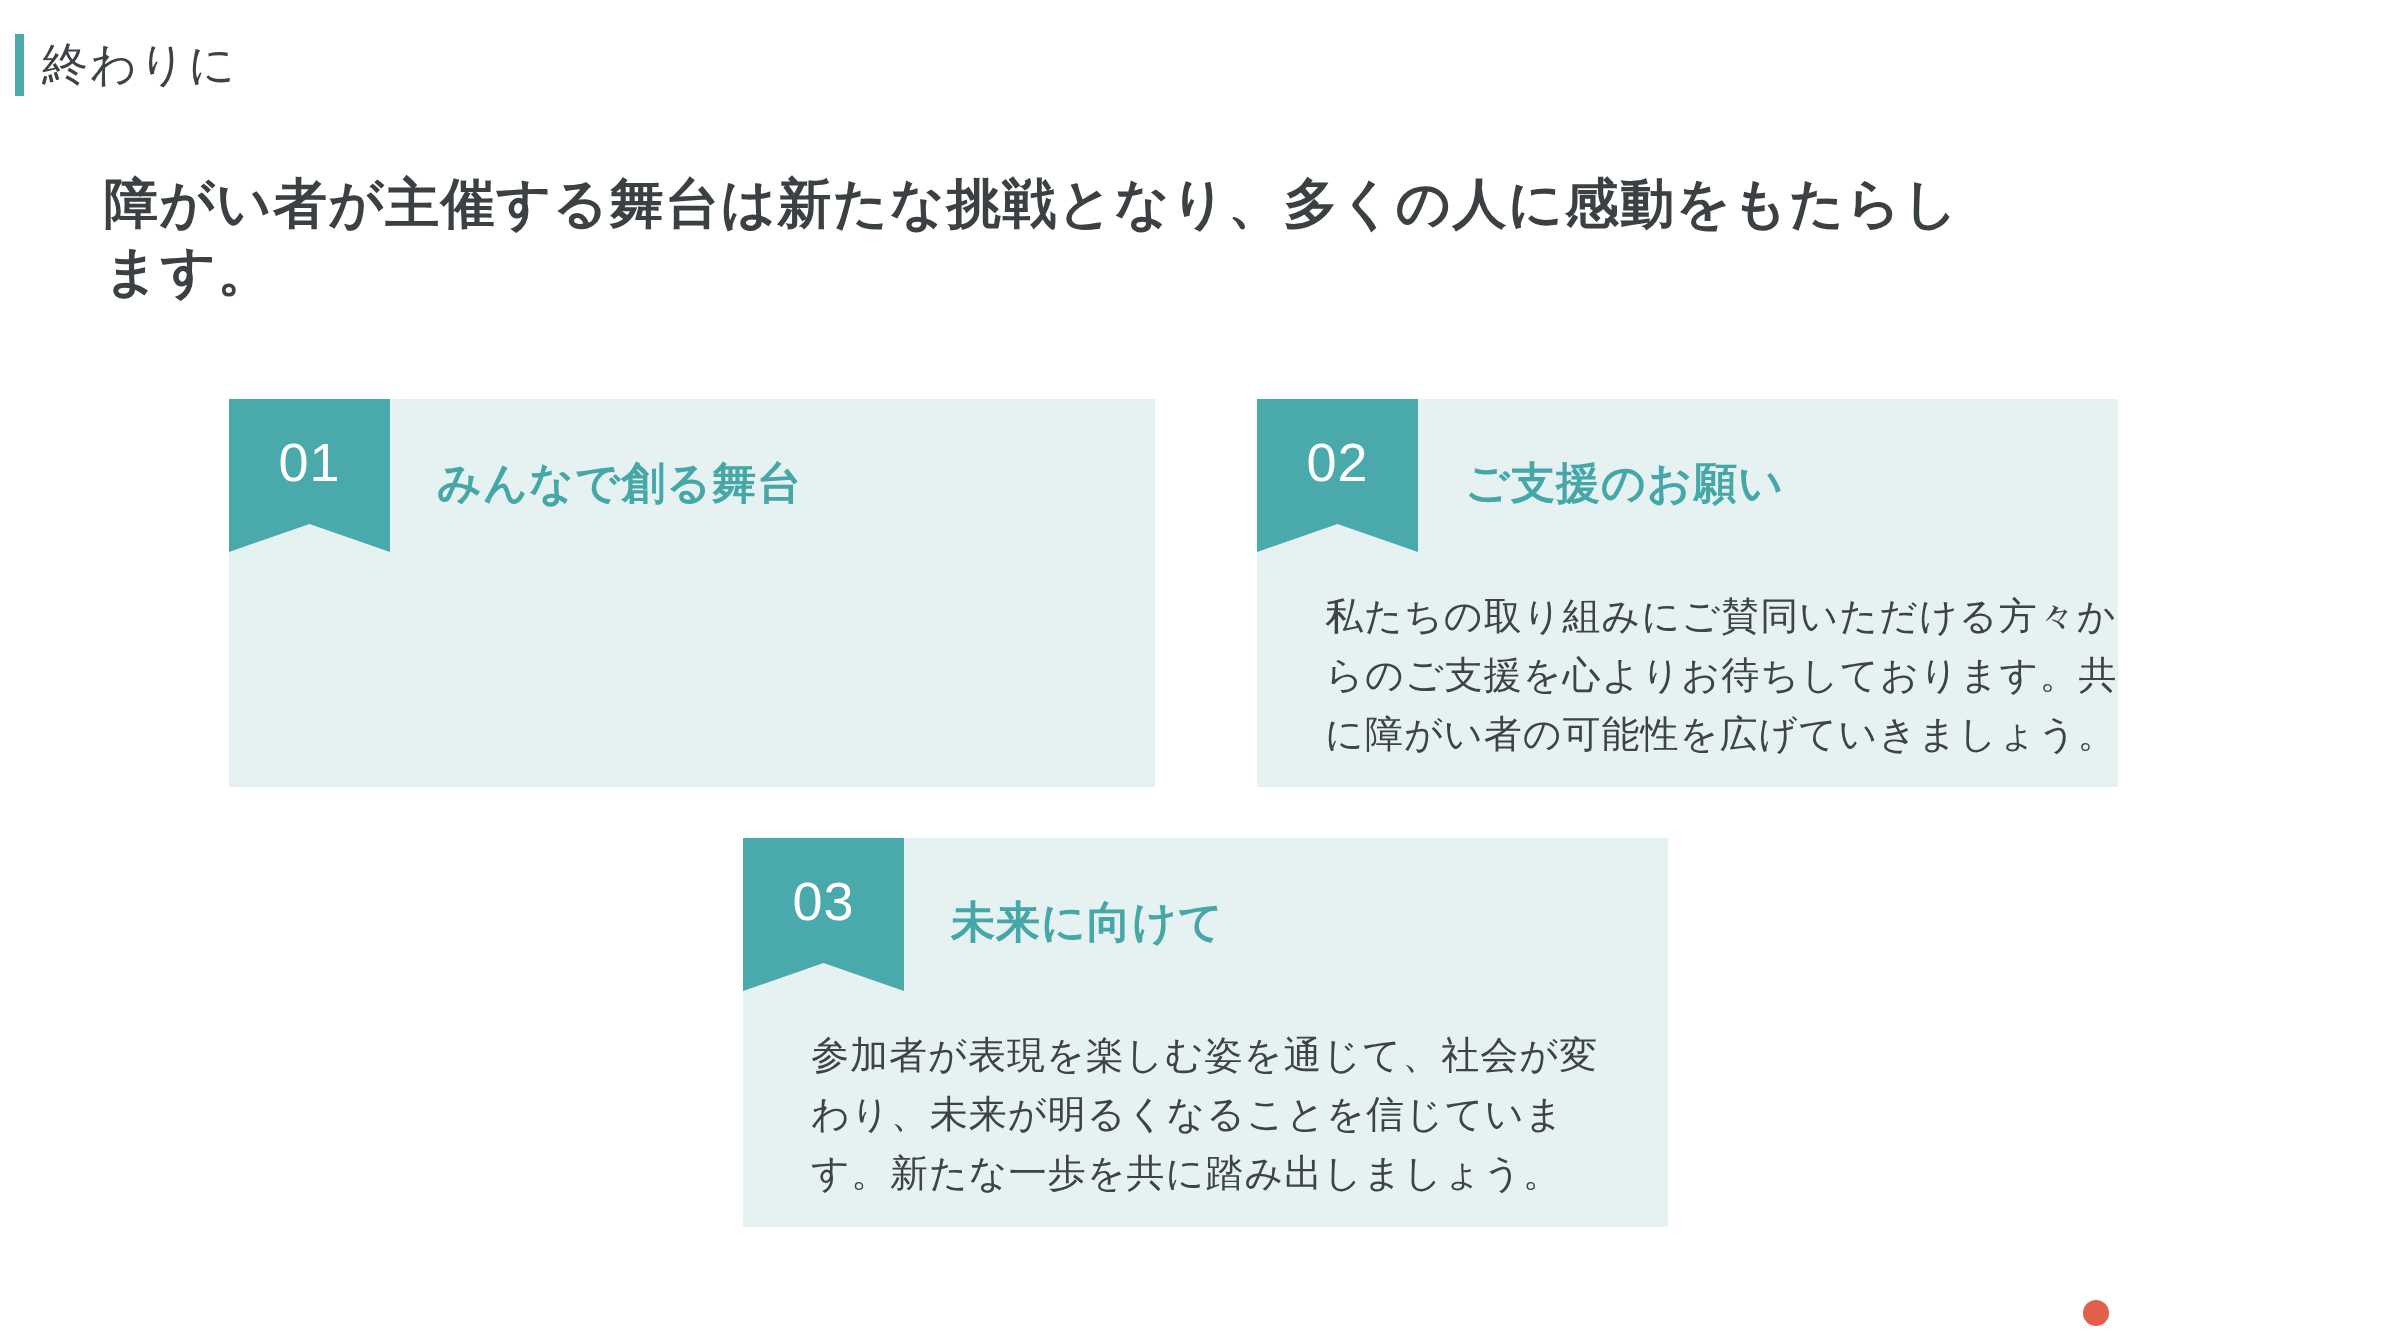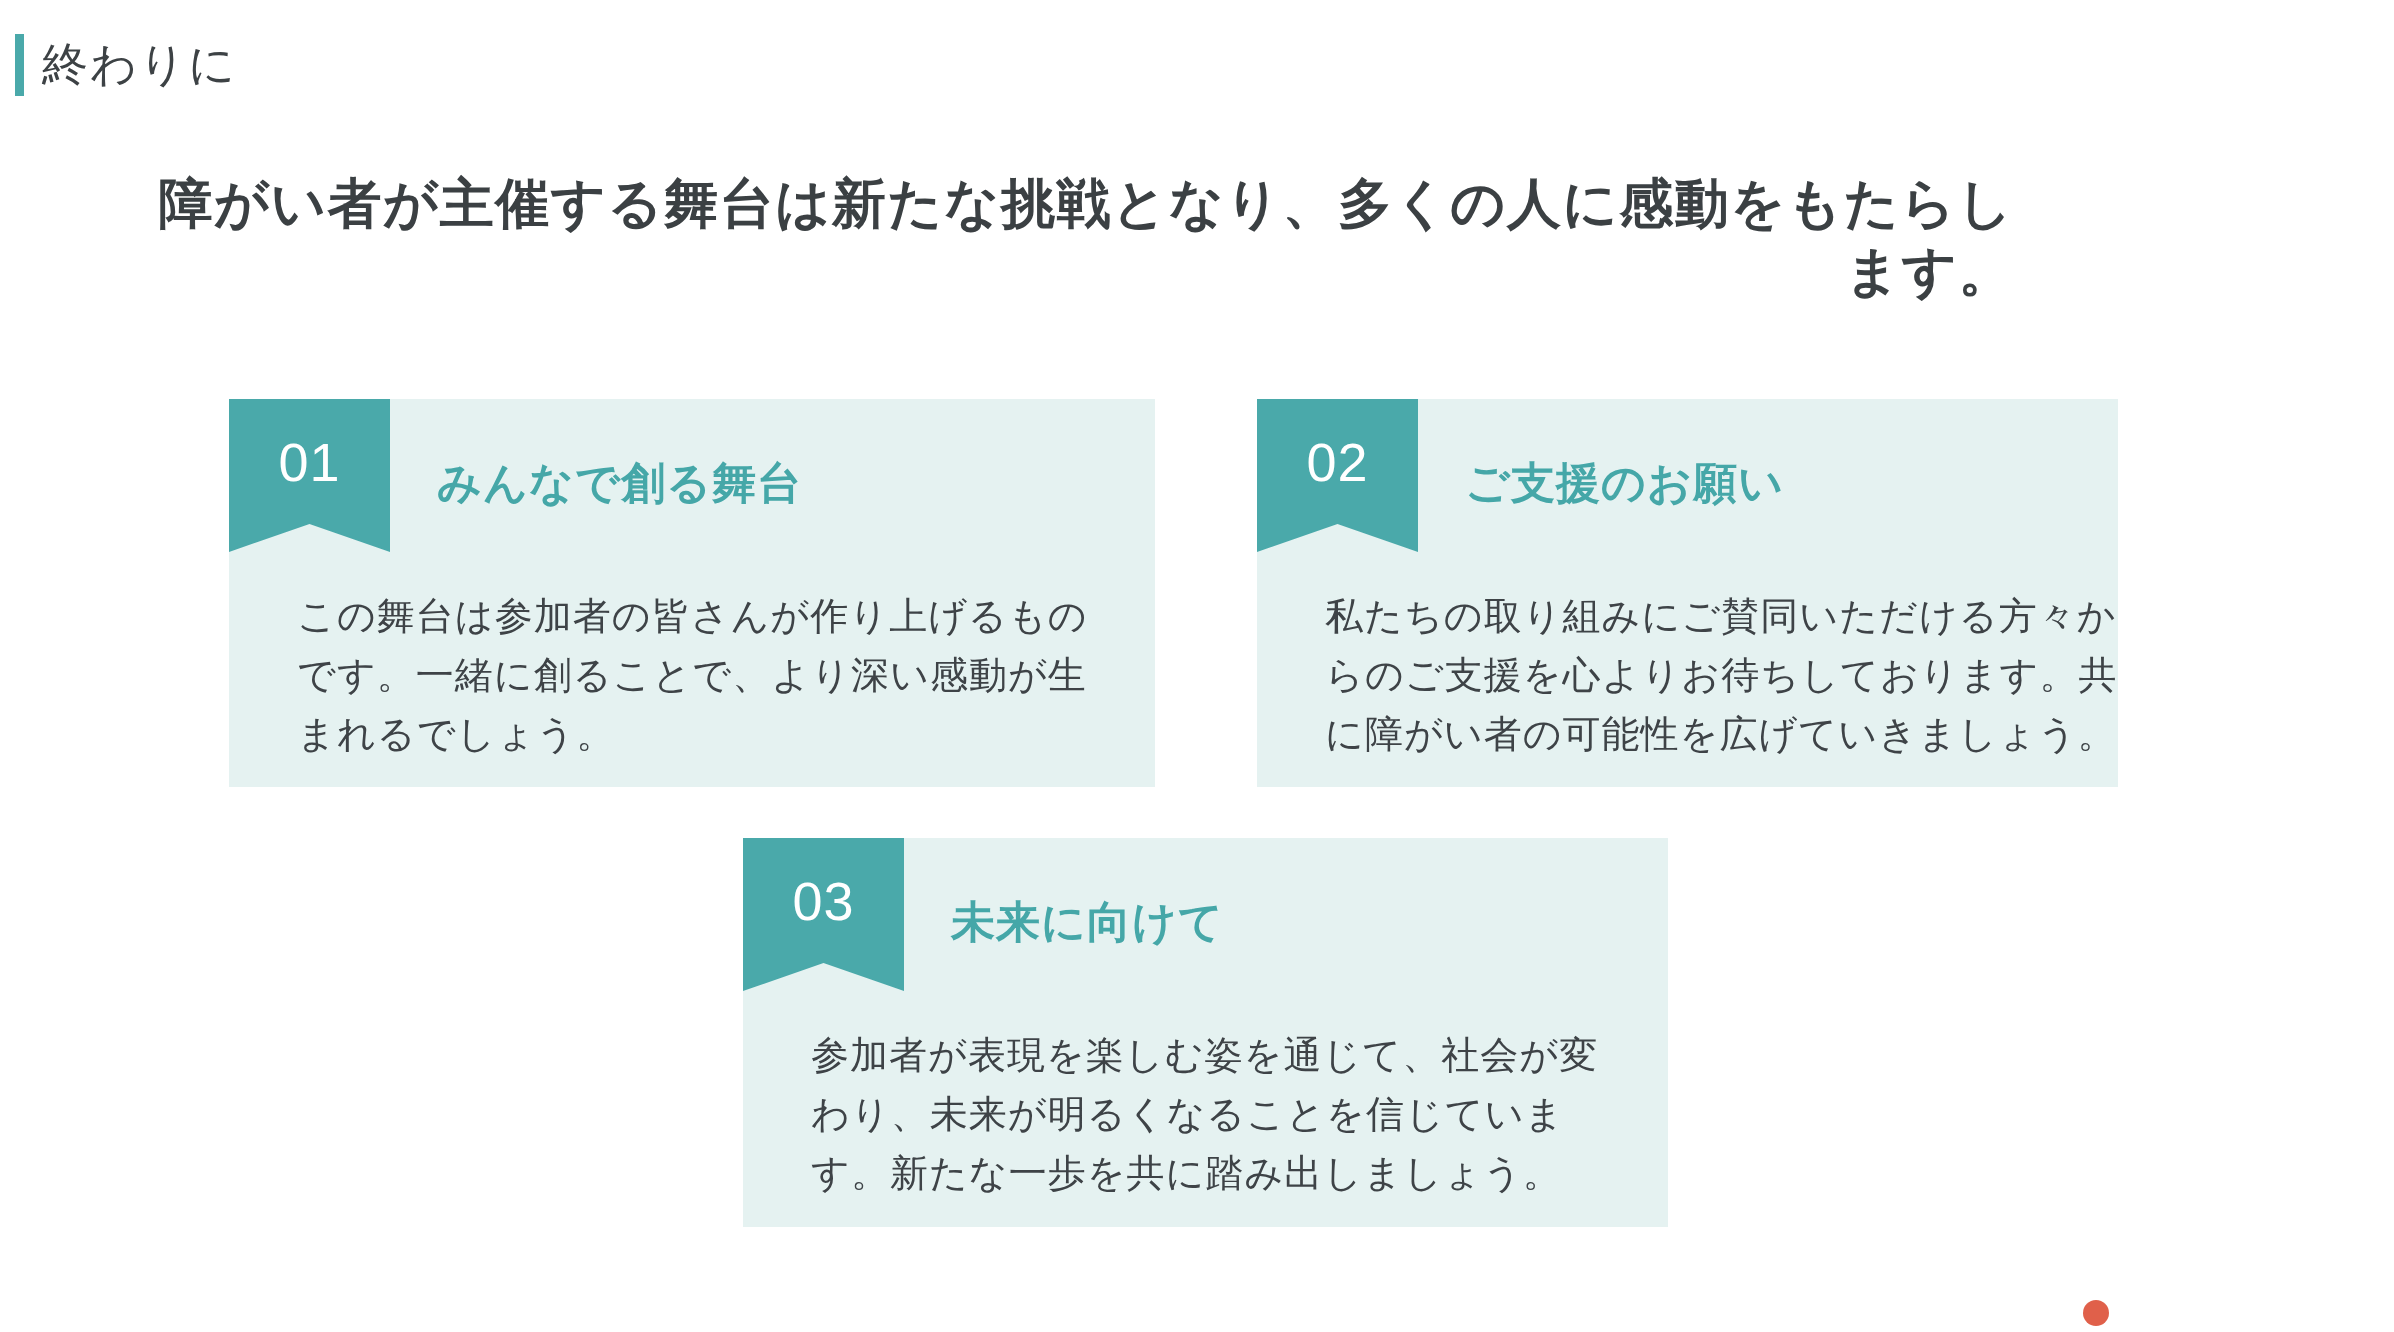--- a/index.html
+++ b/index.html
@@ -22,21 +22,21 @@
   }
 
   
   .kicker{position:absolute;left:15px;top:34px;display:flex;align-items:center;}
   .kicker-bar{width:9px;height:62px;background:var(--accent);}
   .kicker-text{margin-left:18px;font-size:46px;color:#3D4245;letter-spacing:2px;line-height:1.2;}
 
   
   .slide-title{
     position:absolute;top:170px;left:50%;transform:translateX(-50%);
-    width:1910px;margin:0;text-align:right;
+    width:1910px;margin:0;text-align:left;
     font-size:54px;font-weight:700;color:var(--ink);
     line-height:1.25;letter-spacing:1.5px;
   }
 
   
   .card{position:absolute;background:var(--card-bg);}
   .card.c1{left:229px;top:399px;width:926px;height:388px;padding-left:13px;}
   .card.c2{left:1257px;top:399px;width:925px;height:388px;}
   .card.c3{left:743px;top:838px;width:925px;height:389px;}
 
@@ -79,21 +79,20 @@
     <div class="kicker-text">終わりに</div>
   </div>
 
   <h1 class="slide-title">障がい者が主催する舞台は新たな挑戦となり、多くの人に感動をもたらします。</h1>
 
   <section class="card c1">
     <div class="badge">
       <span>01</span>
     </div>
     <h2 class="card-title">みんなで創る舞台</h2>
-    <p class="card-body">この舞台は参加者の皆さんが作り上げるものです。一緒に創ることで、より深い感動が生まれるでしょう。</p>
   </section>
 
   <section class="card c2">
     <div class="badge">
       <span>02</span>
     </div>
     <h2 class="card-title">ご支援のお願い</h2>
     <p class="card-body">私たちの取り組みにご賛同いただける方々からのご支援を心よりお待ちしております。共に障がい者の可能性を広げていきましょう。</p>
   </section>
 

